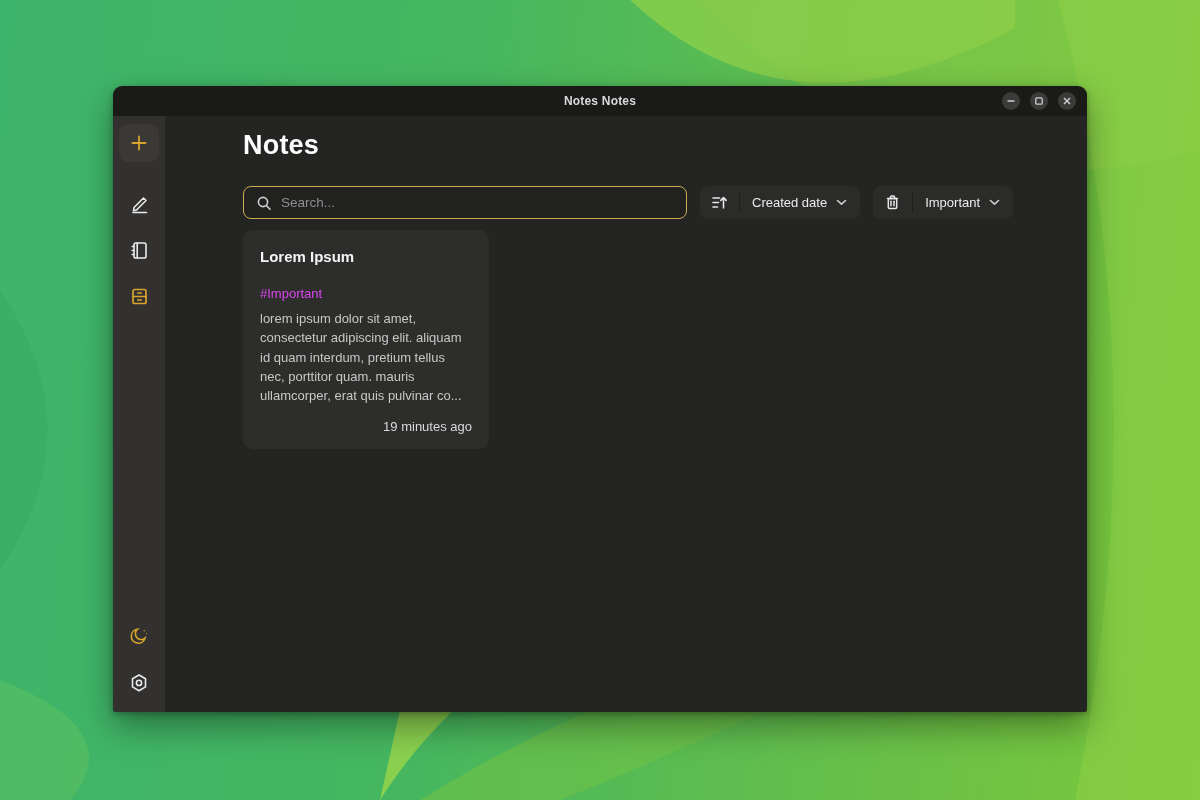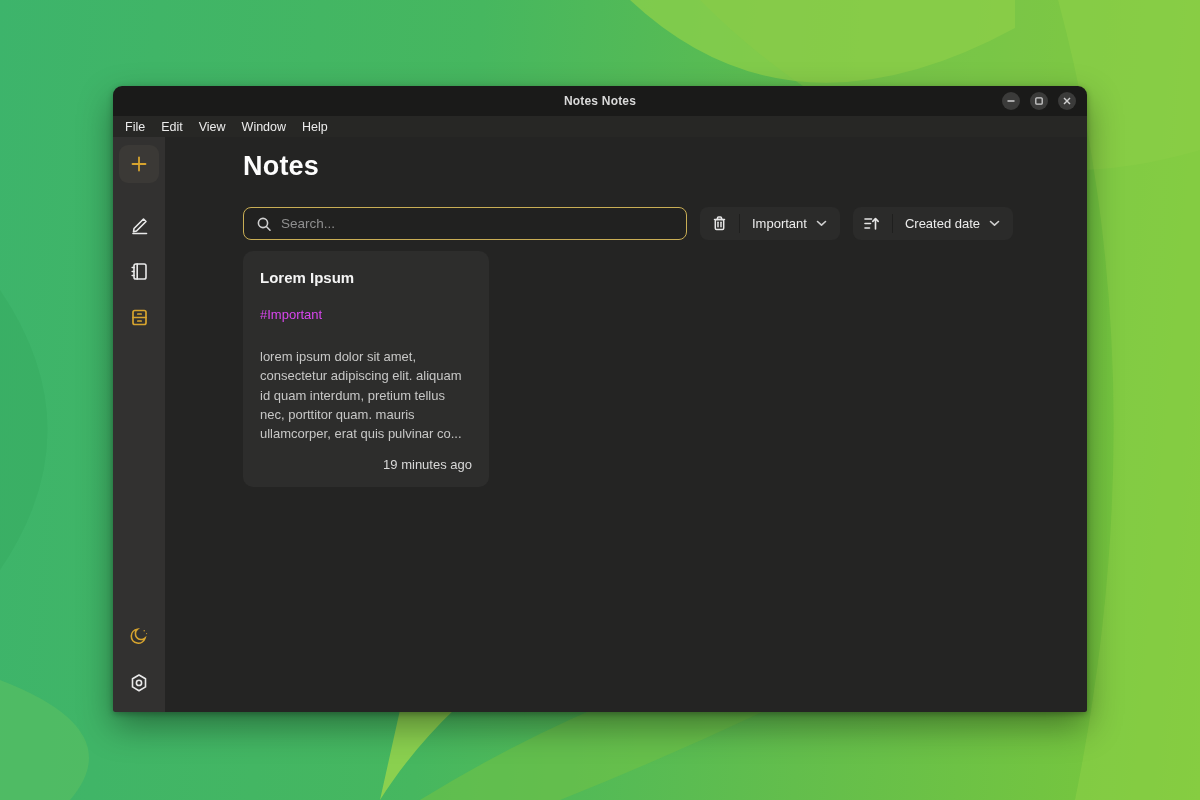--- a/index.html
+++ b/index.html
@@ -102,21 +102,21 @@
   .search-hint { margin:7px 0 0 9px; color:#8d8d8d; font-size:12px; }
 
   .section-label { margin-top:25px; color:#d2d2d2; font-size:13px; }
 
   .note-card {
     margin-top:11px; width:246px; background:#2d2d2c; border-radius:10px;
     padding:18px 17px 15px 17px; cursor:pointer;
   }
   .note-title { color:#f4f4f4; font-size:15px; font-weight:bold; }
   .note-tag { color:#d946ef; font-size:13px; margin-top:21px; }
-  .note-preview { color:#c7c7c6; font-size:13px; line-height:19.3px; margin-top:25px; }
+  .note-preview { color:#c7c7c6; font-size:13px; line-height:19.3px; margin-top:8px; }
   .note-time { color:#d8d8d8; font-size:13px; text-align:right; margin-top:14px; }
 </style>
 </head>
 <body>
 
 <div class="desktop">
   <svg class="leaves" viewBox="0 0 1200 800" preserveAspectRatio="none">
     <path d="M630 0 Q 790 150 1015 28 L1015 0 Z" fill="#8ed04a" opacity="0.75"></path>
     <path d="M700 0 Q 930 230 1200 150 L1200 0 Z" fill="#8ccd46" opacity="0.45"></path>
     <path d="M1058 0 Q 1160 380 1075 800 L1200 800 L1200 0 Z" fill="#90d148" opacity="0.5"></path>
@@ -143,27 +143,20 @@
         </button>
         <button class="win-btn">
           <svg width="10" height="10" viewBox="0 0 10 10" fill="none" stroke-width="1.4">
               <line x1="2" y1="2" x2="8" y2="8"></line>
               <line x1="8" y1="2" x2="2" y2="8"></line>
             </svg>
         </button>
       </div>
     </div>
 
-    <div class="menubar">
-      <div class="menu-item">File</div>
-      <div class="menu-item">Edit</div>
-      <div class="menu-item">View</div>
-      <div class="menu-item">Window</div>
-      <div class="menu-item">Help</div>
-    </div>
 
     <div class="app-body">
 
       <div class="sidebar">
         <button class="new-note-btn">
           <svg class="icon-amber" width="20" height="20" viewBox="0 0 20 20" fill="none" stroke="currentColor" stroke-width="1.8" stroke-linecap="round">
             <line x1="10" y1="3.5" x2="10" y2="16.5"></line>
               <line x1="3.5" y1="10" x2="16.5" y2="10"></line>
           </svg>
         </button>
@@ -215,59 +208,59 @@
       <div class="main">
         <div class="page-title">Notes</div>
 
         <div class="toolbar">
           <div class="searchbox">
             <svg width="16" height="16" viewBox="0 0 16 16" fill="none" stroke="#d0d0d0" stroke-width="1.6" stroke-linecap="round">
               <circle cx="7" cy="7" r="4.6"></circle>
                 <line x1="10.6" y1="10.8" x2="14" y2="14.2"></line>
             </svg>
             <input type="text" placeholder="Search..." style="">
+          </div>
+
+          <div class="btn-group">
+            <button class="icon-btn">
+              <svg width="18" height="16" viewBox="0 0 18 16" fill="none" stroke="currentColor" stroke-width="1.6" stroke-linecap="round" stroke-linejoin="round">
+                <line x1="2" y1="3" x2="8.5" y2="3"></line>
+                <line x1="2" y1="7.5" x2="7.5" y2="7.5"></line>
+                <line x1="2" y1="12" x2="6.5" y2="12"></line>
+                <line x1="12.5" y1="13" x2="12.5" y2="3"></line>
+                <path d="M9.8 5.4 L12.5 2.6 L15.2 5.4"></path>
+              </svg>
+            </button>
+            <div class="group-divider"></div>
+            <button class="dropdown">
+              <span class="dd-label">Created date</span>
+              <svg width="11" height="7" viewBox="0 0 11 7" fill="none" stroke-width="1.6" stroke-linecap="round" stroke-linejoin="round">
+                <path d="M1.5 1.5 L5.5 5.2 L9.5 1.5"></path>
+              </svg>
+            </button>
           </div>
 
           <div class="btn-group">
             <button class="icon-btn">
               <svg width="17" height="17" viewBox="0 0 17 17" fill="none" stroke="currentColor" stroke-width="1.5" stroke-linecap="round">
                 <path d="M3.5 4.5 H13.5"></path>
                 <path d="M6.5 4.5 V3 a1 1 0 0 1 1-1 h2 a1 1 0 0 1 1 1 v1.5"></path>
                 <rect x="4.3" y="4.5" width="8.4" height="10" rx="1.2"></rect>
                 <line x1="7" y1="7.3" x2="7" y2="11.8"></line>
                 <line x1="10" y1="7.3" x2="10" y2="11.8"></line>
               </svg>
             </button>
             <div class="group-divider"></div>
             <button class="dropdown">
               <span class="dd-label">Important</span>
               <svg width="11" height="7" viewBox="0 0 11 7" fill="none" stroke-width="1.6" stroke-linecap="round" stroke-linejoin="round">
                 <path d="M1.5 1.5 L5.5 5.2 L9.5 1.5"></path>
               </svg>
             </button>
           </div>
-
-          <div class="btn-group">
-            <button class="icon-btn">
-              <svg width="18" height="16" viewBox="0 0 18 16" fill="none" stroke="currentColor" stroke-width="1.6" stroke-linecap="round" stroke-linejoin="round">
-                <line x1="2" y1="3" x2="8.5" y2="3"></line>
-                <line x1="2" y1="7.5" x2="7.5" y2="7.5"></line>
-                <line x1="2" y1="12" x2="6.5" y2="12"></line>
-                <line x1="12.5" y1="13" x2="12.5" y2="3"></line>
-                <path d="M9.8 5.4 L12.5 2.6 L15.2 5.4"></path>
-              </svg>
-            </button>
-            <div class="group-divider"></div>
-            <button class="dropdown">
-              <span class="dd-label">Created date</span>
-              <svg width="11" height="7" viewBox="0 0 11 7" fill="none" stroke-width="1.6" stroke-linecap="round" stroke-linejoin="round">
-                <path d="M1.5 1.5 L5.5 5.2 L9.5 1.5"></path>
-              </svg>
-            </button>
-          </div>
         </div>
 
 
 
         <div class="note-card">
           <div class="note-title">Lorem Ipsum</div>
           <div class="note-tag">#Important</div>
           <div class="note-preview">lorem ipsum dolor sit amet, consectetur adipiscing elit. aliquam id quam interdum, pretium tellus nec, porttitor quam. mauris ullamcorper, erat quis pulvinar co...</div>
           <div class="note-time">19 minutes ago</div>
         </div>

